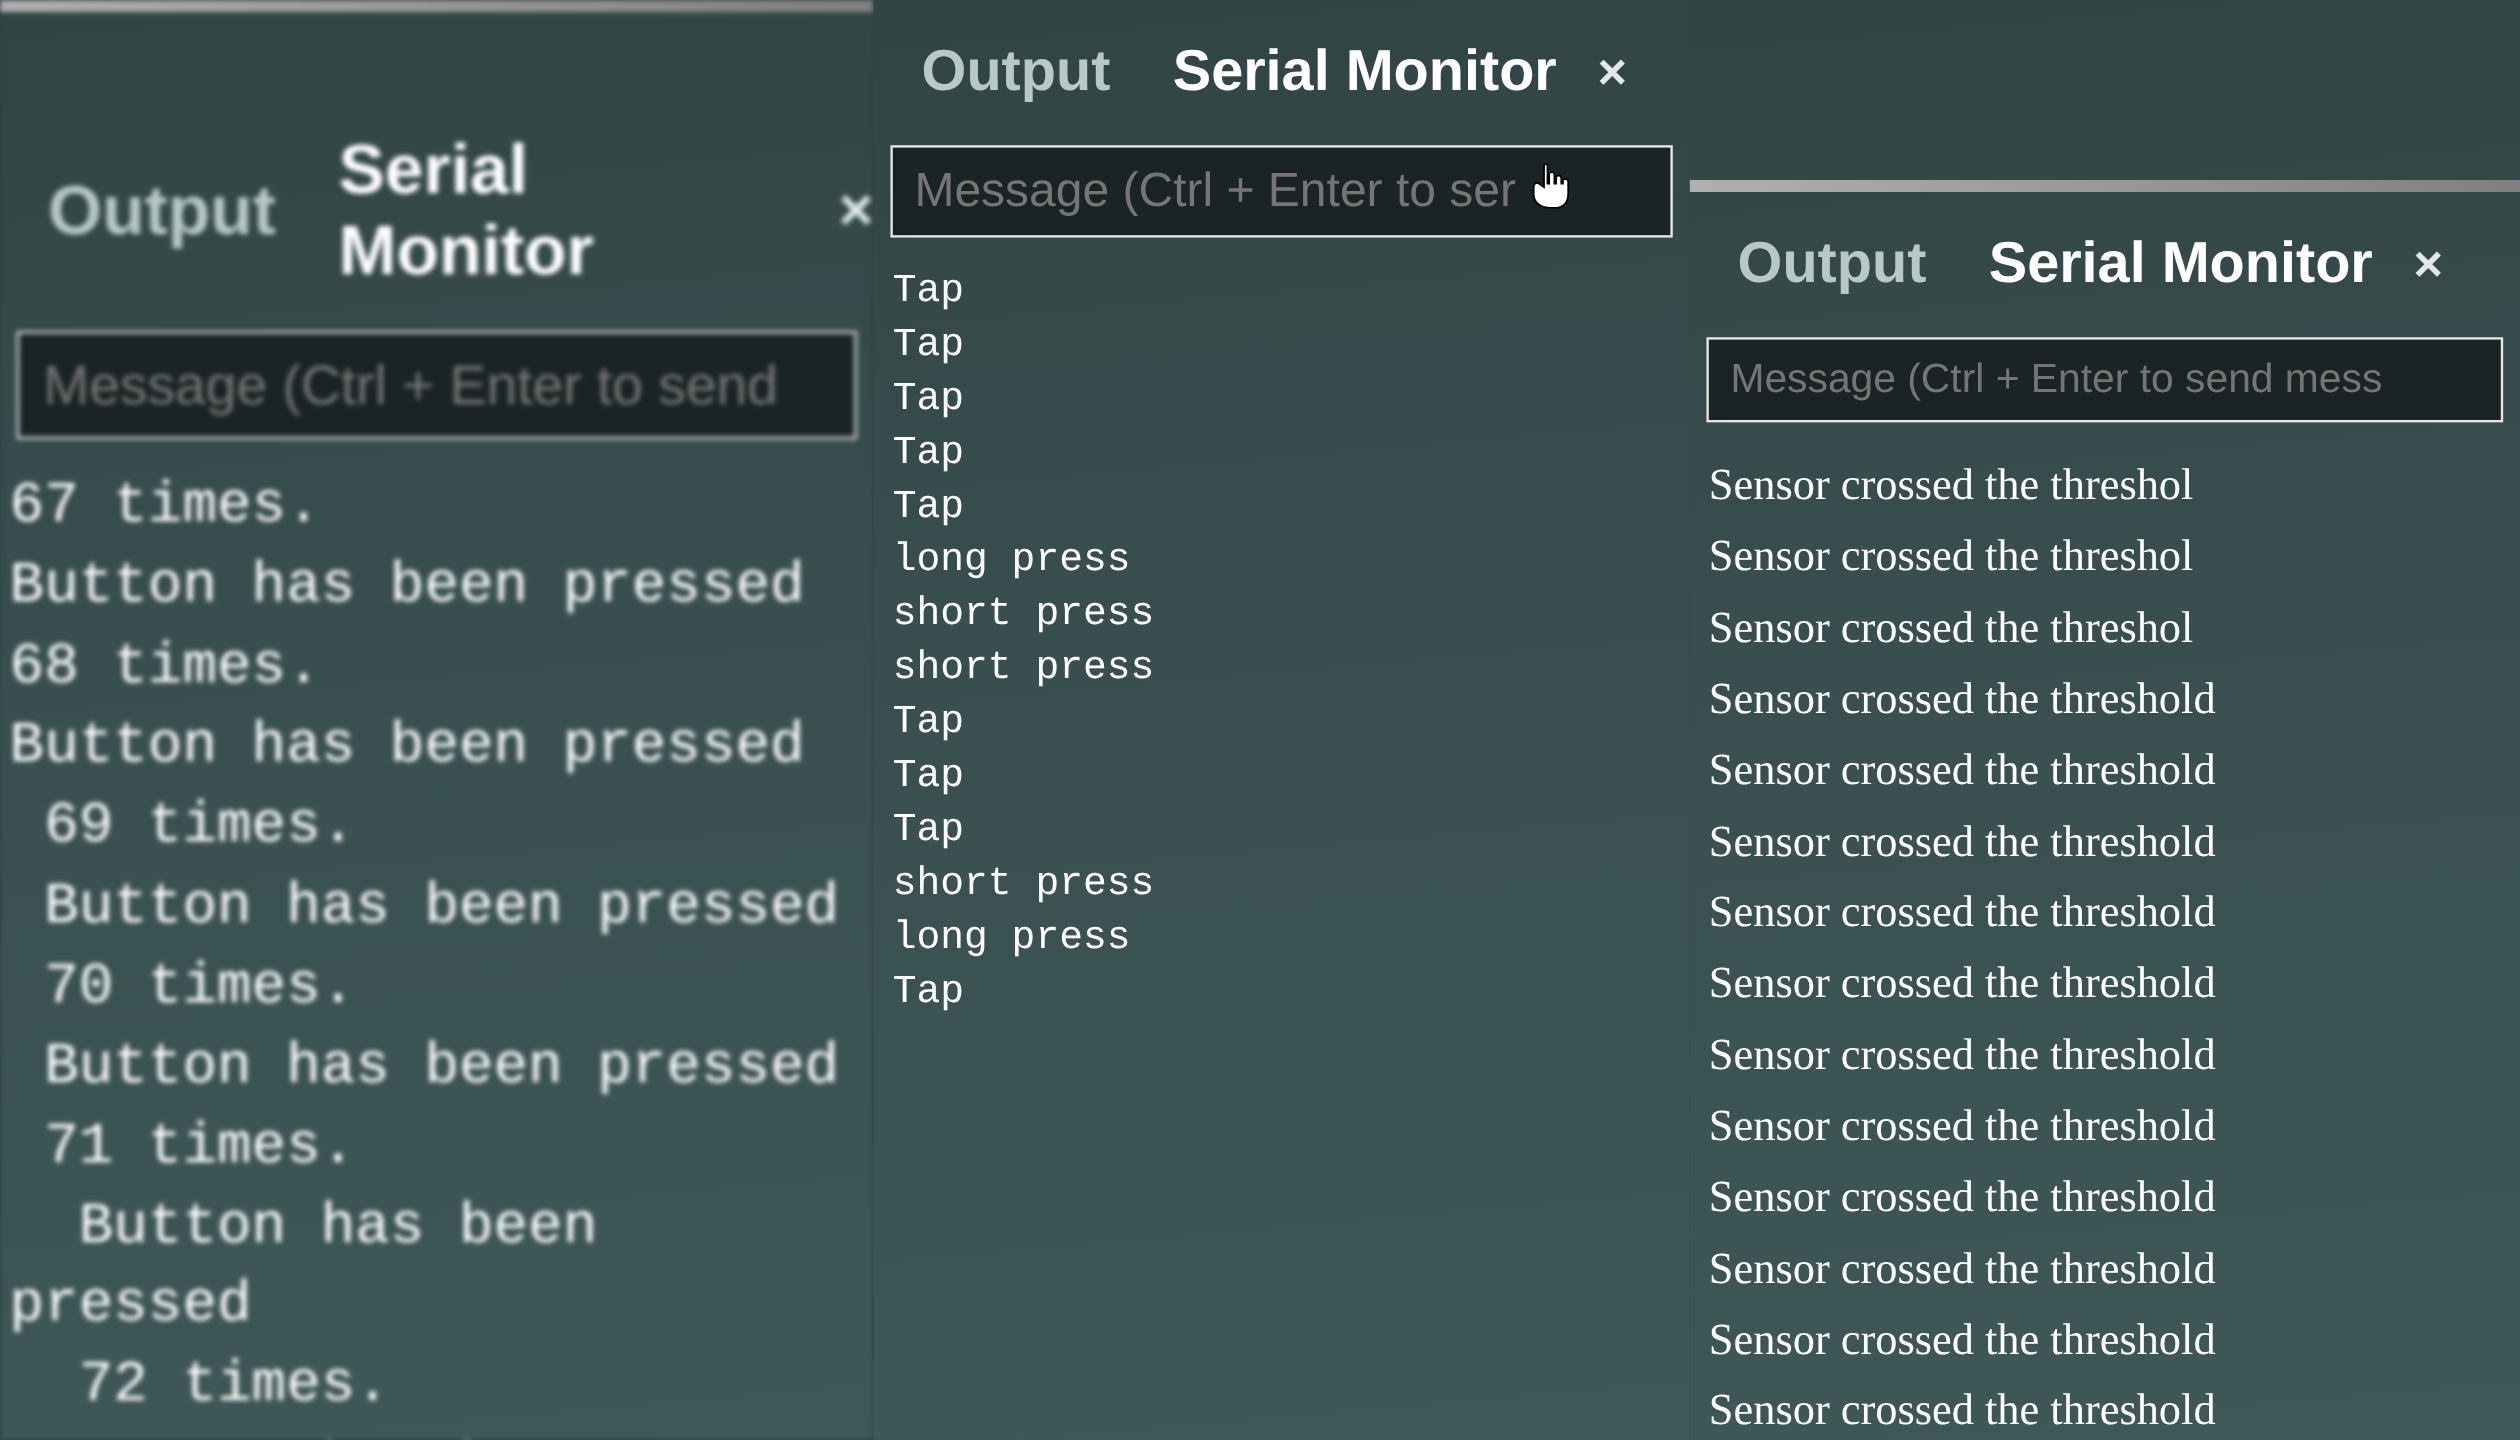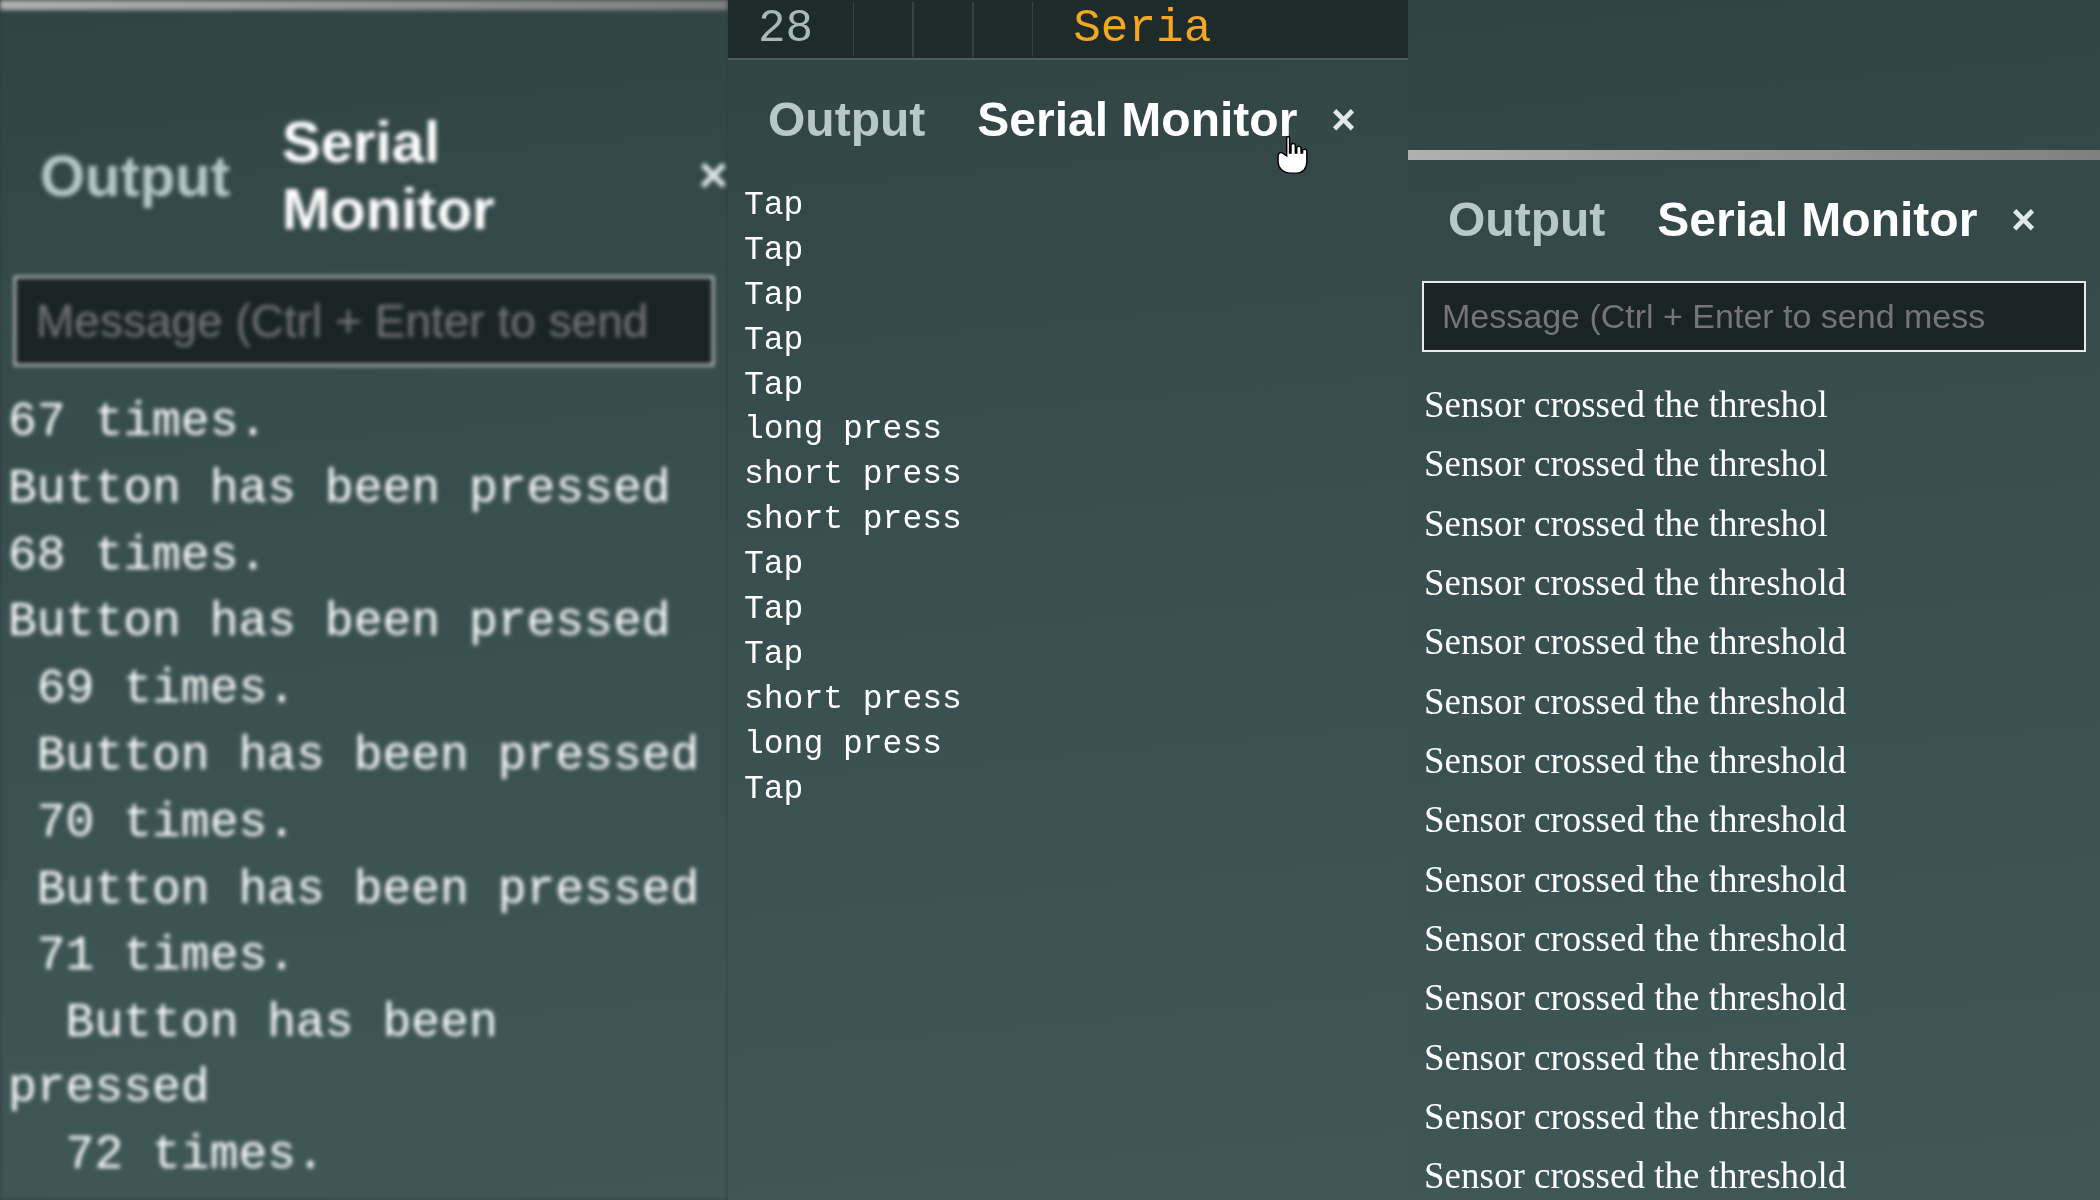--- a/index.html
+++ b/index.html
@@ -131,35 +131,31 @@
     <div class="tab active">Serial Monitor</div>
     <div class="close-x">×</div>
   </div>
   <div class="input-wrap">
     <input class="msg-input" type="text" placeholder="Message (Ctrl + Enter to send" style="">
   </div>
   <div class="log" id="log1"><div>67 times.</div><div>Button has been pressed</div><div>68 times.</div><div>Button has been pressed</div><div> 69 times.</div><div> Button has been pressed</div><div> 70 times.</div><div> Button has been pressed</div><div> 71 times.</div><div>  Button has been pressed</div><div>  72 times.</div><div>  Button has been pressed</div></div>
 </div>
 
 <div class="panel panel-2">
-  <div class="editor-strip">
-    <span class="line-number">28</span>
-    <span class="editor-divs"></span>
-    <span class="editor-divs"></span>
-    <span class="editor-divs"></span>
-    <span class="code-text">Seria</span>
-  </div>
   <div class="tabs">
     <div class="tab">Output</div>
     <div class="tab active">Serial Monitor</div>
     <div class="close-x">×</div>
   </div>
   <svg class="cursor-pointer" viewBox="0 0 32 32">
     <path d="M 13 6 L 13 18 L 10 16 C 9 15 7 16 7 18 L 7 22 C 7 26 10 30 16 30 L 20 30 C 24 30 27 27 27 22 L 27 15 C 27 13 25 13 24 14 L 24 16 L 23 16 L 23 13 C 23 11 21 11 20 12 L 20 16 L 19 16 L 19 11 C 19 9 17 9 16 10 L 16 16 L 15 16 L 15 6 C 15 4 13 4 13 6 Z" fill="#ffffff" stroke="#000000" stroke-width="1"></path>
   </svg>
+  <div class="input-wrap">
+    <input class="msg-input" type="text" placeholder="Message (Ctrl + Enter to ser" style="">
+  </div>
   <div class="log" id="log2"><div>Tap</div><div>Tap</div><div>Tap</div><div>Tap</div><div>Tap</div><div>long press</div><div>short press</div><div>short press</div><div>Tap</div><div>Tap</div><div>Tap</div><div>short press</div><div>long press</div><div>Tap</div></div>
 </div>
 
 <div class="panel panel-3">
   <div class="top-line"></div>
   <div class="tabs">
     <div class="tab">Output</div>
     <div class="tab active">Serial Monitor</div>
     <div class="close-x">×</div>
   </div>

